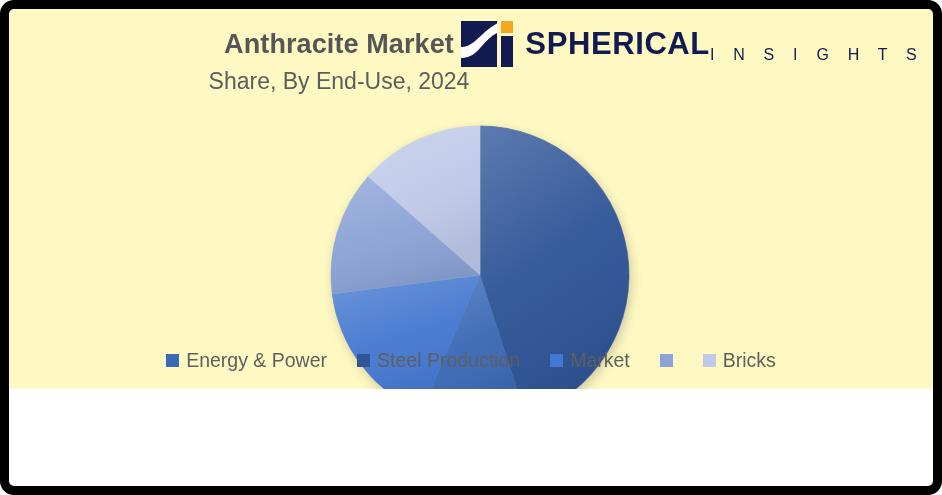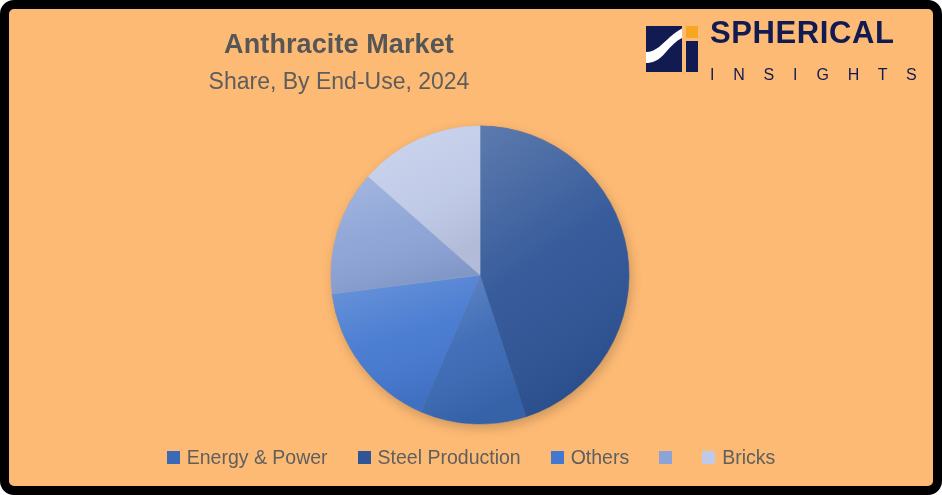--- a/index.html
+++ b/index.html
@@ -34,22 +34,22 @@
     background: transparent;
     pointer-events: none;
     z-index: 5;
   }
 
   .canvas {
     position: absolute;
     left: 9px;
     top: 9px;
     width: 924px;
-    height: 477px;
-    background: #fdba74;
+    height: 380px;
+    background: #fef9c3;
     overflow: hidden;
   }
 
   
   .title-block {
     position: absolute;
     left: 0;
     top: 18px;
     width: 660px;
     text-align: center;
@@ -80,21 +80,21 @@
     gap: 10px;
   }
   .logo-mark {
     width: 56px;
     height: 56px;
     position: relative;
     flex: 0 0 auto;
   }
   .logo-text {
     display: flex;
-    flex-direction: column;
+    flex-direction: row;
     justify-content: center;
     line-height: 1;
   }
   .logo-text .l1 {
     font-size: 31px;
     font-weight: bold;
     color: #121a52;
     letter-spacing: 0.6px;
   }
   .logo-text .l2 {
@@ -217,21 +217,21 @@
         <div class="legend-item">
           <span class="legend-swatch" style="background: rgb(58, 105, 181);"></span>
           <span class="legend-label">Energy &amp; Power</span>
         </div>
         <div class="legend-item">
           <span class="legend-swatch" style="background: rgb(47, 85, 151);"></span>
           <span class="legend-label">Steel Production</span>
         </div>
         <div class="legend-item">
           <span class="legend-swatch" style="background: rgb(68, 120, 208);"></span>
-          <span class="legend-label">Others</span>
+          <span class="legend-label">Market</span>
         </div>
         <div class="legend-item">
           <span class="legend-swatch" style="background: rgb(139, 163, 214);"></span>
         </div>
         <div class="legend-item">
           <span class="legend-swatch" style="background: rgb(191, 202, 232);"></span>
           <span class="legend-label">Bricks</span>
         </div>
       </div>
 

